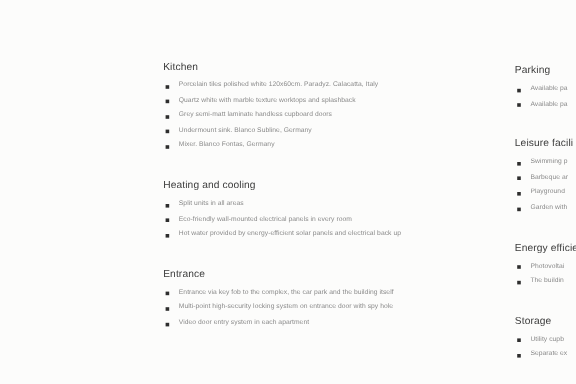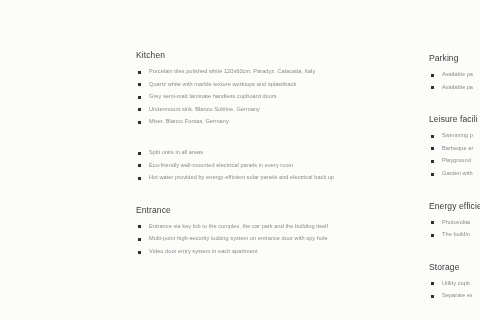--- a/index.html
+++ b/index.html
@@ -174,20 +174,21 @@
             <li>
               <span class="bullet"></span>
               <span class="txt">Mixer. Blanco Fontas, Germany</span>
             </li>
           </ul>
         </div>
 
         <div class="spacer-sm"></div>
 
         <div class="section">
+          <h3 class="section-heading">Heating and cooling</h3>
           <ul class="spec-list">
             <li>
               <span class="bullet"></span>
               <span class="txt">Split units in all areas</span>
             </li>
             <li>
               <span class="bullet"></span>
               <span class="txt">Eco-friendly wall-mounted electrical panels in every room</span>
             </li>
             <li>

